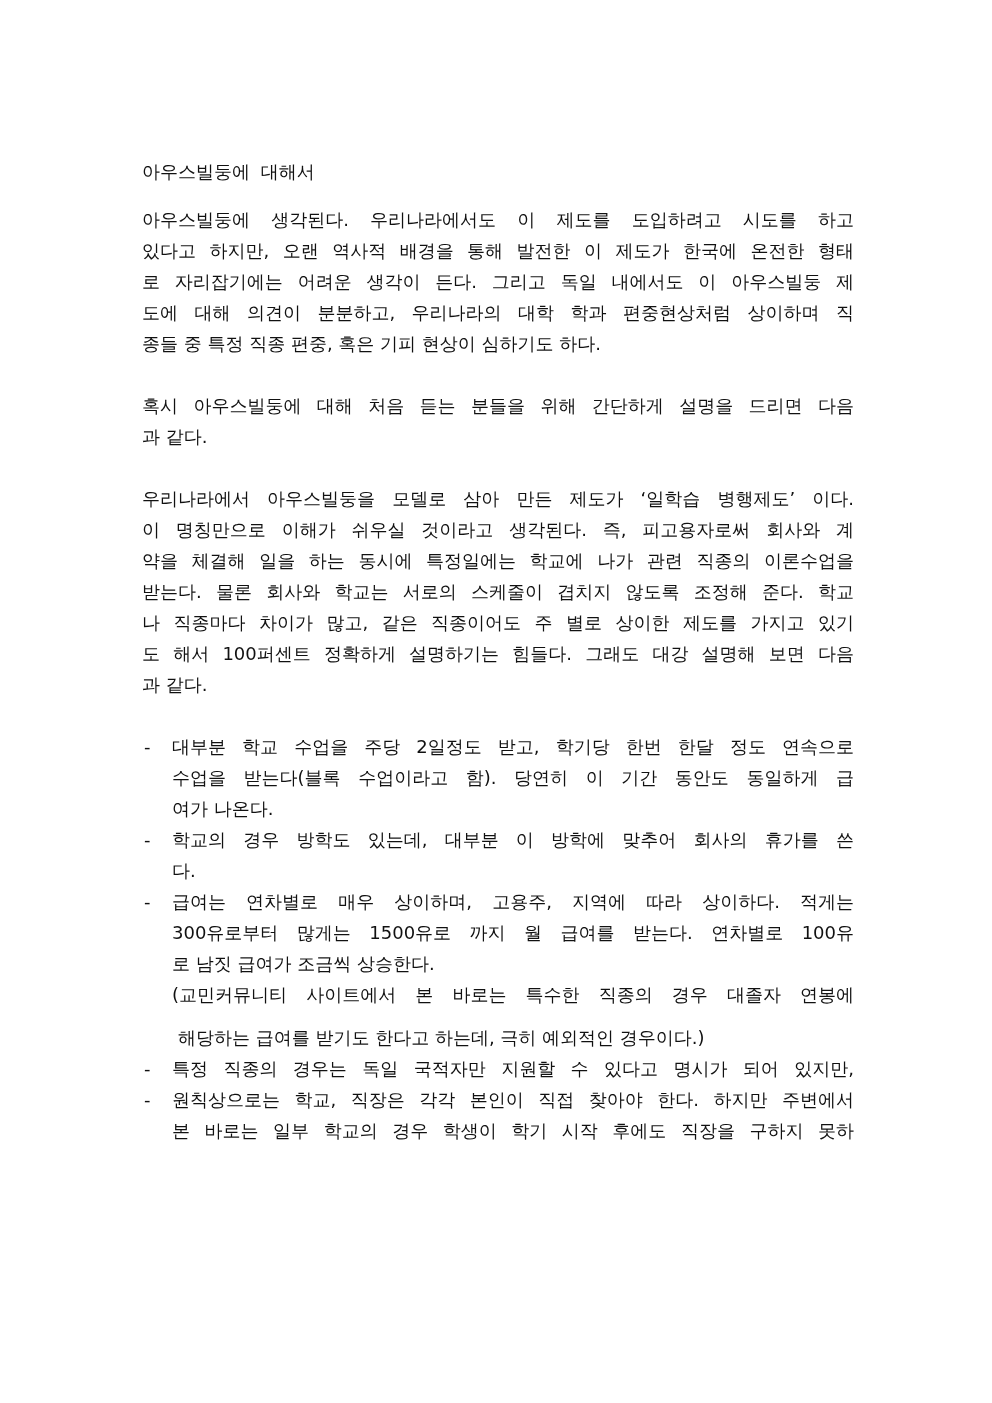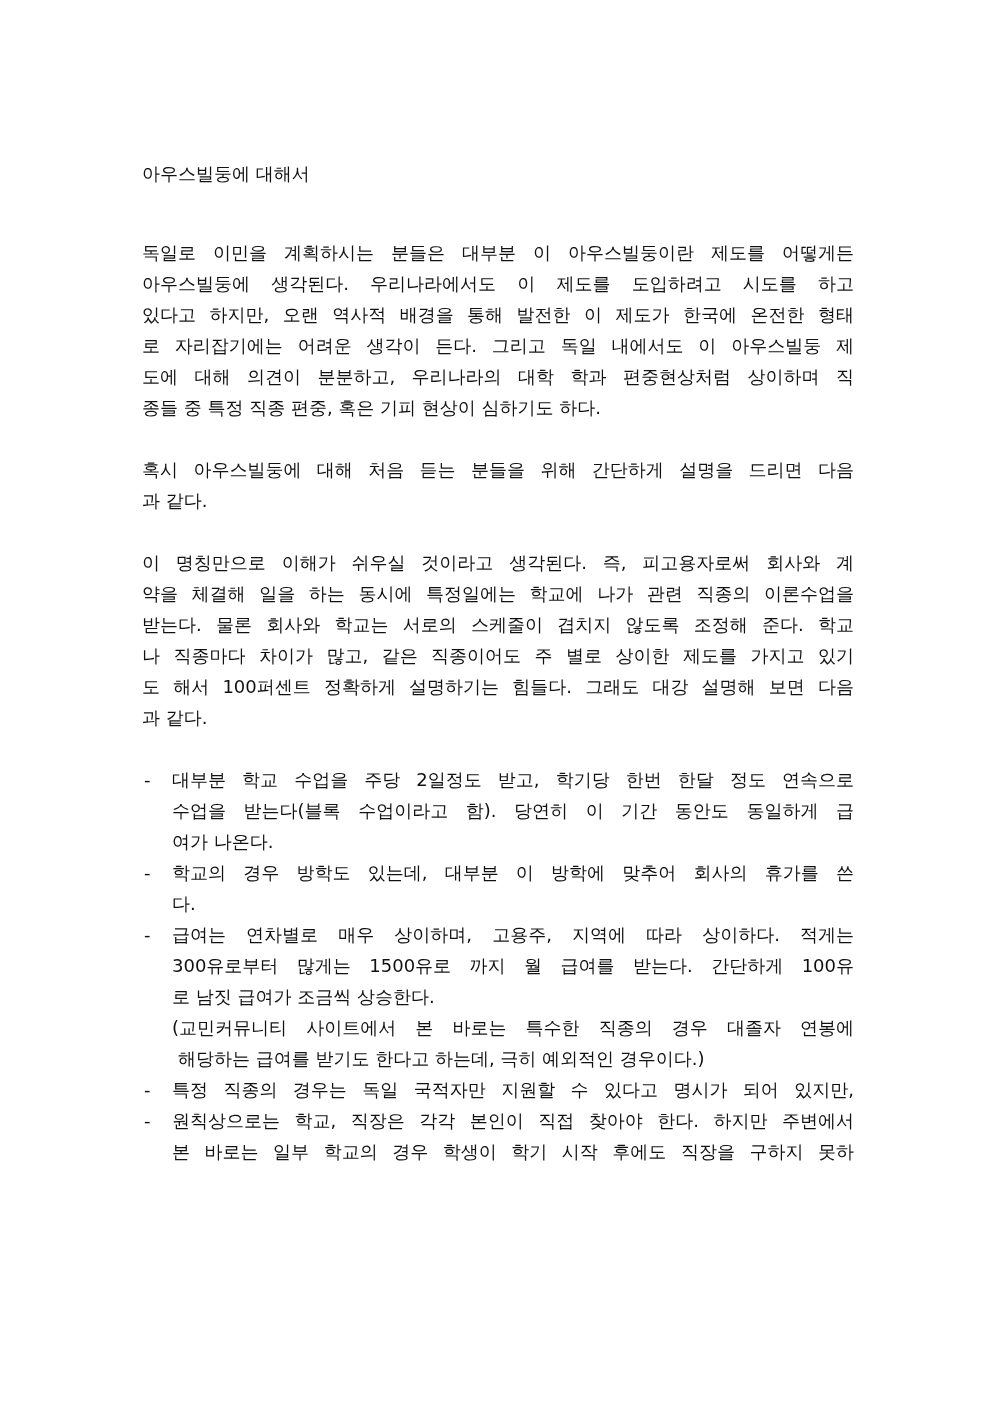--- a/index.html
+++ b/index.html
@@ -29,21 +29,22 @@
     letter-spacing: 0px;
   }
   .justify {
     text-align: justify;
     text-align-last: justify;
   }
   .title {
     font-size: 18px;
     line-height: 31px;
     height: 31px;
-    margin-bottom: 48px;
+    margin-bottom: 15px;
+    font-family: Liberation Mono, monospace;
   }
   .para {
     margin-bottom: 31px;
   }
   .para.last {
     margin-bottom: 31px;
   }
   .list {
     margin: 0;
     padding: 0;
@@ -54,44 +55,45 @@
   }
   .dash {
     position: absolute;
     left: 2px;
     top: 0;
     font-size: 18px;
     line-height: 31px;
   }
   .note-indent {
     padding-left: 6px;
+    margin-top: 12px;
   }
 </style>
 </head>
 <body>
 
 <div class="page">
 
   <div class="title">아우스빌둥에 대해서</div>
 
   <div class="para">
-    <div class="line justify"> 독일로 이민을 계획하시는 분들은 대부분 이 아우스빌둥이란 제도를 어떻게든</div>
     <div class="line justify">아우스빌둥에 생각된다. 우리나라에서도 이 제도를 도입하려고 시도를 하고</div>
     <div class="line justify">있다고 하지만, 오랜 역사적 배경을 통해 발전한 이 제도가 한국에 온전한 형태</div>
     <div class="line justify">로 자리잡기에는 어려운 생각이 든다. 그리고 독일 내에서도 이 아우스빌둥 제</div>
     <div class="line justify">도에 대해 의견이 분분하고, 우리나라의 대학 학과 편중현상처럼 상이하며 직</div>
     <div class="line">종들 중 특정 직종 편중, 혹은 기피 현상이 심하기도 하다.</div>
   </div>
 
   <div class="para">
     <div class="line justify"> 혹시 아우스빌둥에 대해 처음 듣는 분들을 위해 간단하게 설명을 드리면 다음</div>
     <div class="line">과 같다.</div>
   </div>
 
   <div class="para last">
+    <div class="line justify"> 우리나라에서 아우스빌둥을 모델로 삼아 만든 제도가 ‘일학습 병행제도’ 이다.</div>
     <div class="line justify">이 명칭만으로 이해가 쉬우실 것이라고 생각된다. 즉, 피고용자로써 회사와 계</div>
     <div class="line justify">약을 체결해 일을 하는 동시에 특정일에는 학교에 나가 관련 직종의 이론수업을</div>
     <div class="line justify">받는다. 물론 회사와 학교는 서로의 스케줄이 겹치지 않도록 조정해 준다. 학교</div>
     <div class="line justify">나 직종마다 차이가 많고, 같은 직종이어도 주 별로 상이한 제도를 가지고 있기</div>
     <div class="line justify">도 해서 100퍼센트 정확하게 설명하기는 힘들다. 그래도 대강 설명해 보면 다음</div>
     <div class="line">과 같다.</div>
   </div>
 
   <div class="list">
 
@@ -104,21 +106,21 @@
 
     <div class="list-item">
       <span class="dash">-</span>
       <div class="line justify">학교의 경우 방학도 있는데, 대부분 이 방학에 맞추어 회사의 휴가를 쓴</div>
       <div class="line">다.</div>
     </div>
 
     <div class="list-item">
       <span class="dash">-</span>
       <div class="line justify">급여는 연차별로 매우 상이하며, 고용주, 지역에 따라 상이하다. 적게는</div>
-      <div class="line justify">300유로부터 많게는 1500유로 까지 월 급여를 받는다. 간단하게 100유</div>
+      <div class="line justify">300유로부터 많게는 1500유로 까지 월 급여를 받는다. 연차별로 100유</div>
       <div class="line">로 남짓 급여가 조금씩 상승한다.</div>
       <div class="line justify">(교민커뮤니티 사이트에서 본 바로는 특수한 직종의 경우 대졸자 연봉에</div>
       <div class="line note-indent"> 해당하는 급여를 받기도 한다고 하는데, 극히 예외적인 경우이다.)</div>
     </div>
 
     <div class="list-item">
       <span class="dash">-</span>
       <div class="line justify">특정 직종의 경우는 독일 국적자만 지원할 수 있다고 명시가 되어 있지만,</div>
     </div>
 

